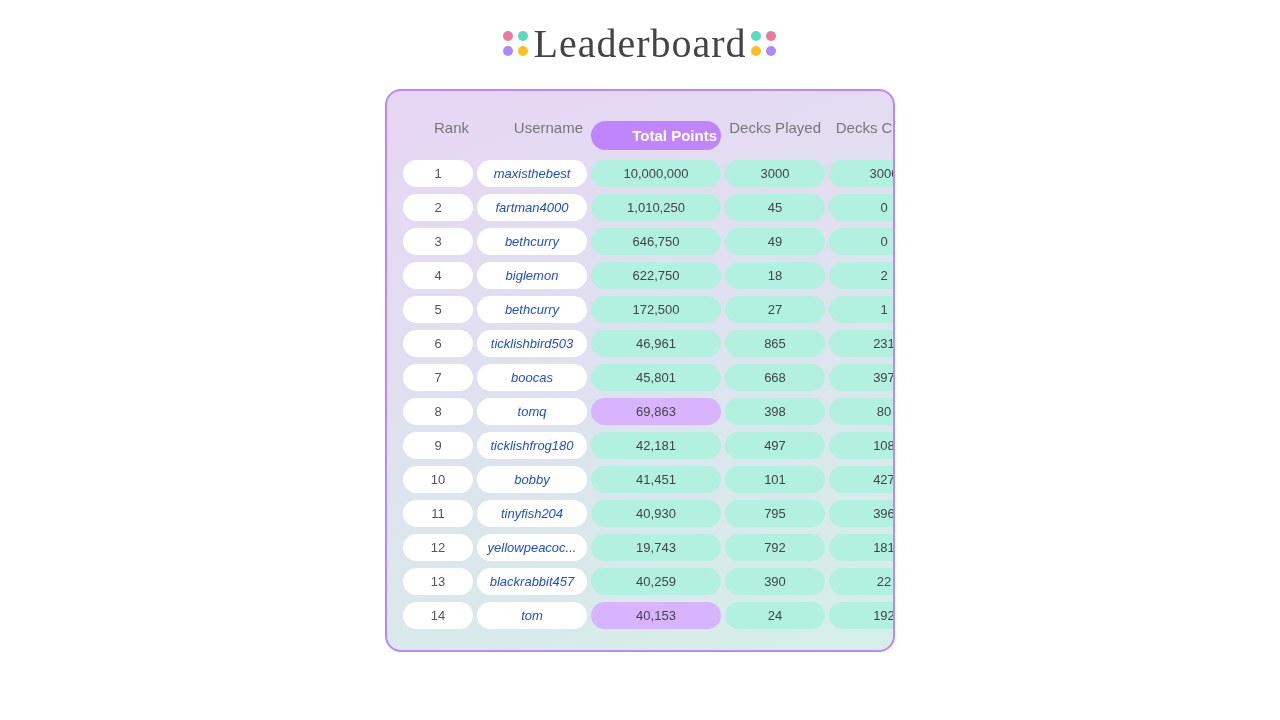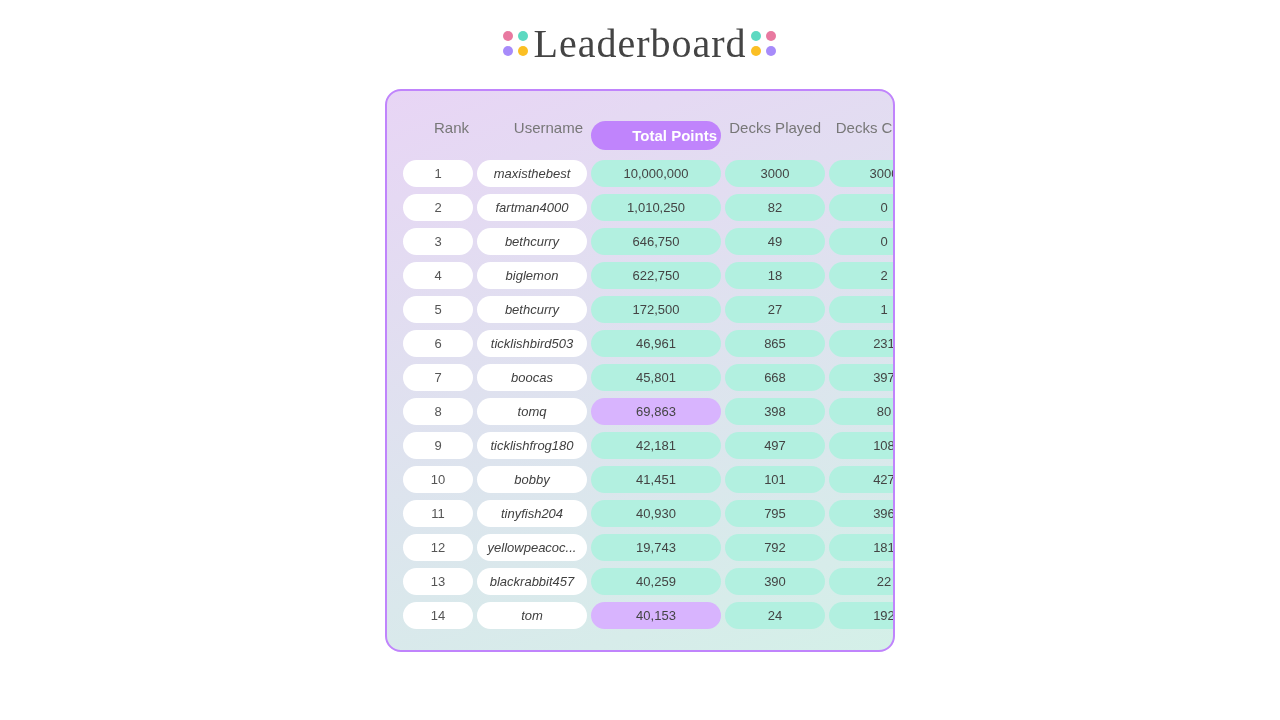--- a/index.html
+++ b/index.html
@@ -88,21 +88,21 @@
       border-radius: 20px;
     }
     .cell-rank {
       background: #fff;
       color: #555;
       font-weight: 500;
       border-radius: 20px;
     }
     .cell-username {
       background: #fff;
-      color: #404040;
+      color: #1d4ed8;
       font-style: italic;
       border-radius: 20px;
       overflow: hidden;
       text-overflow: ellipsis;
       white-space: nowrap;
     }
     .cell-points {
       background: #b2f0e0;
       color: #444;
       border-radius: 20px;
@@ -160,21 +160,21 @@
     <div class="cell cell-rank">1</div>
     <div class="cell cell-username" title="maxisthebest">maxisthebest</div>
     <div class="cell cell-points">10,000,000</div>
     <div class="cell cell-played">3000</div>
     <div class="cell cell-created">3000</div>
   </div>
       <div class="data-row">
     <div class="cell cell-rank">2</div>
     <div class="cell cell-username" title="fartman4000">fartman4000</div>
     <div class="cell cell-points">1,010,250</div>
-    <div class="cell cell-played">82</div>
+    <div class="cell cell-played">45</div>
     <div class="cell cell-created">0</div>
   </div>
       <div class="data-row">
     <div class="cell cell-rank">3</div>
     <div class="cell cell-username" title="bethcurry">bethcurry</div>
     <div class="cell cell-points">646,750</div>
     <div class="cell cell-played">49</div>
     <div class="cell cell-created">0</div>
   </div>
       <div class="data-row">

